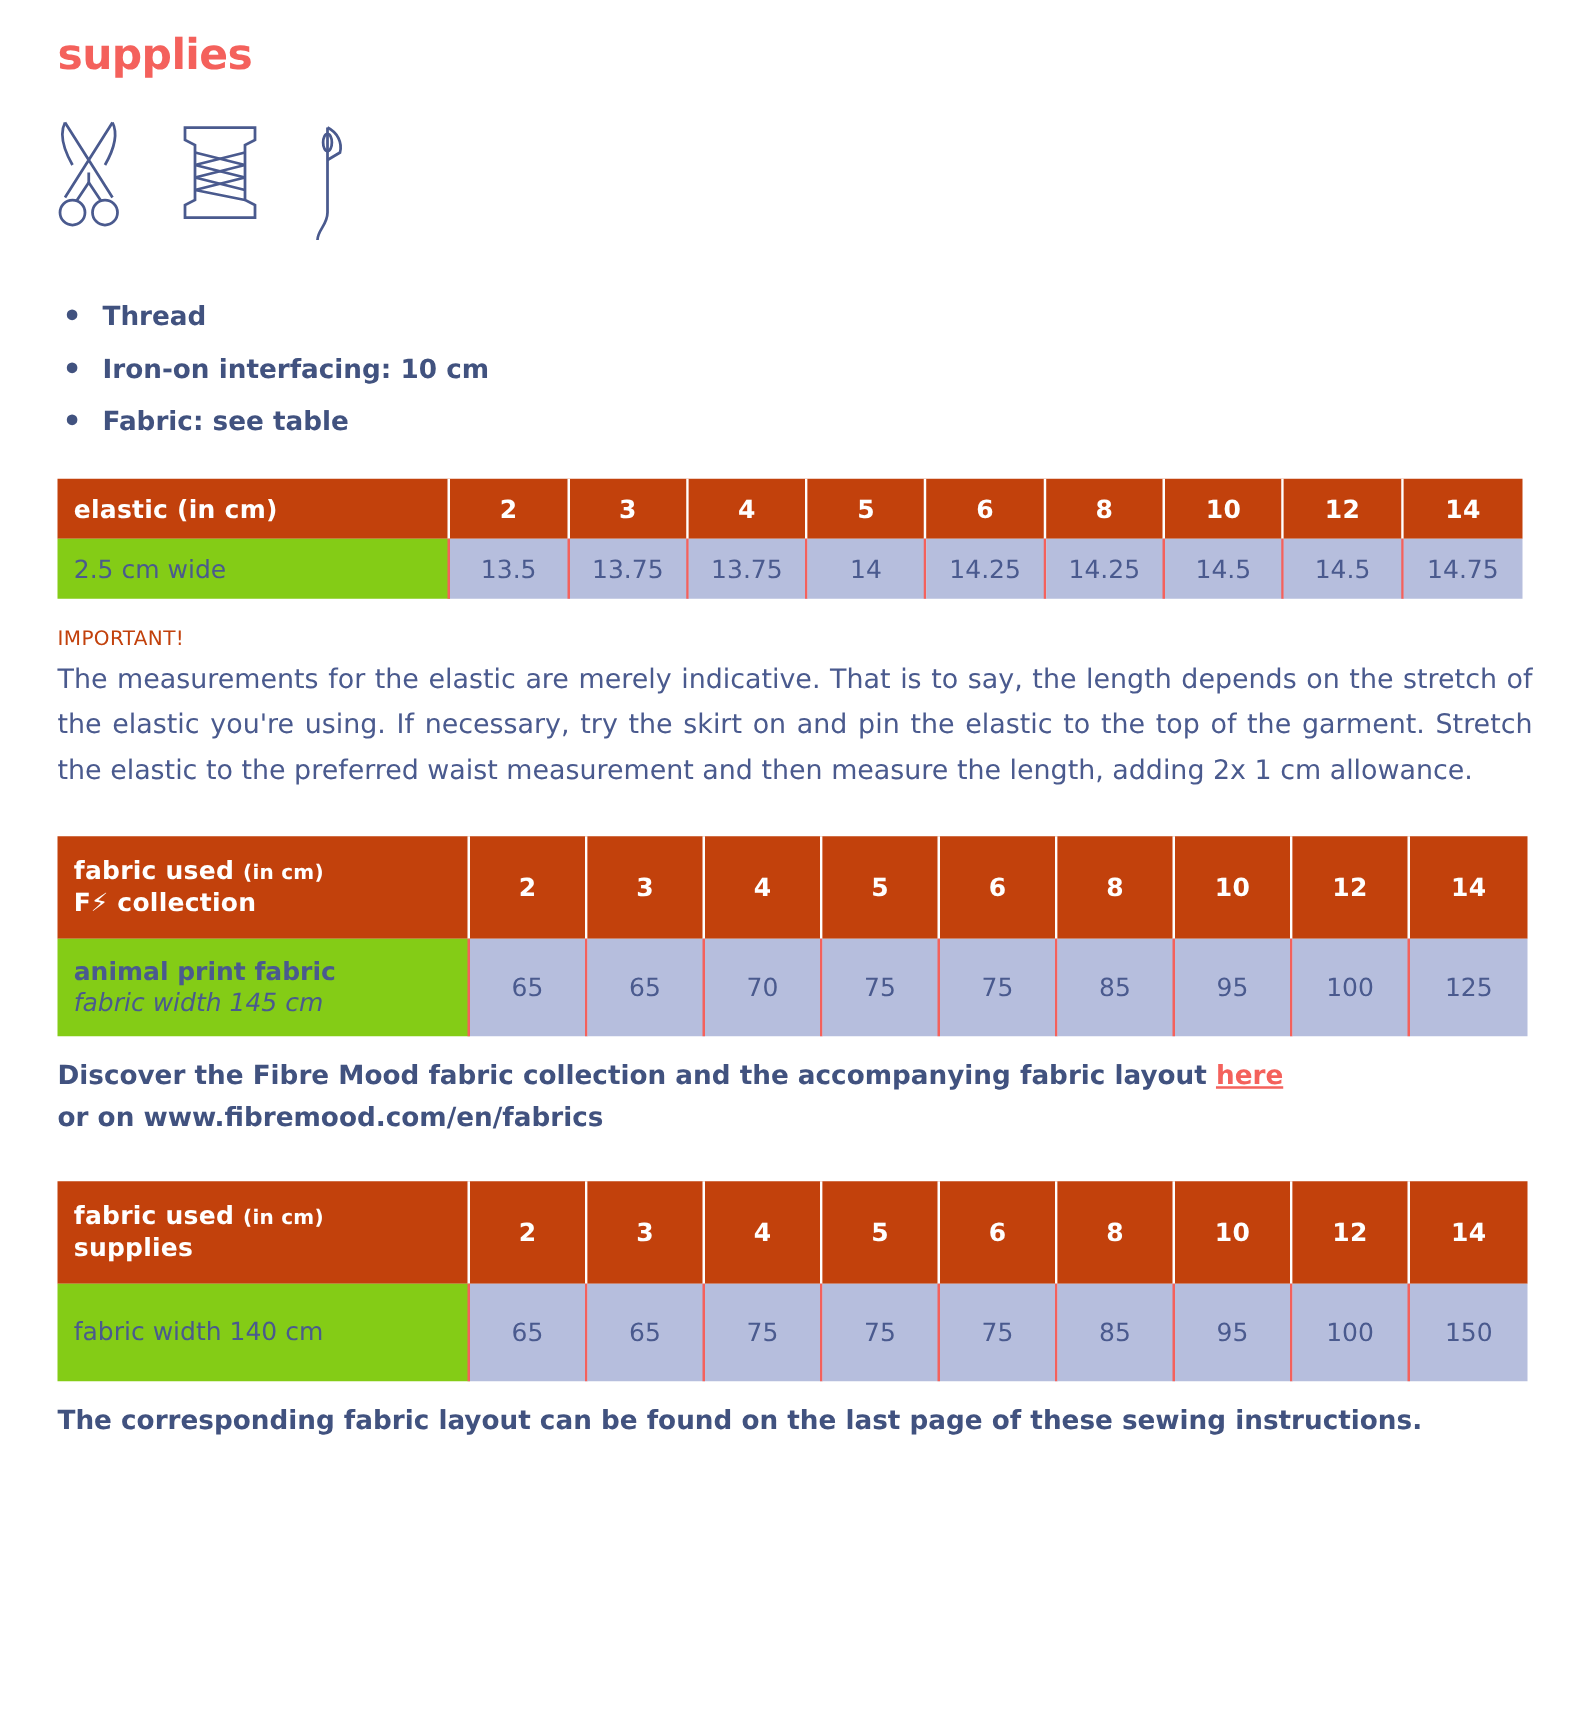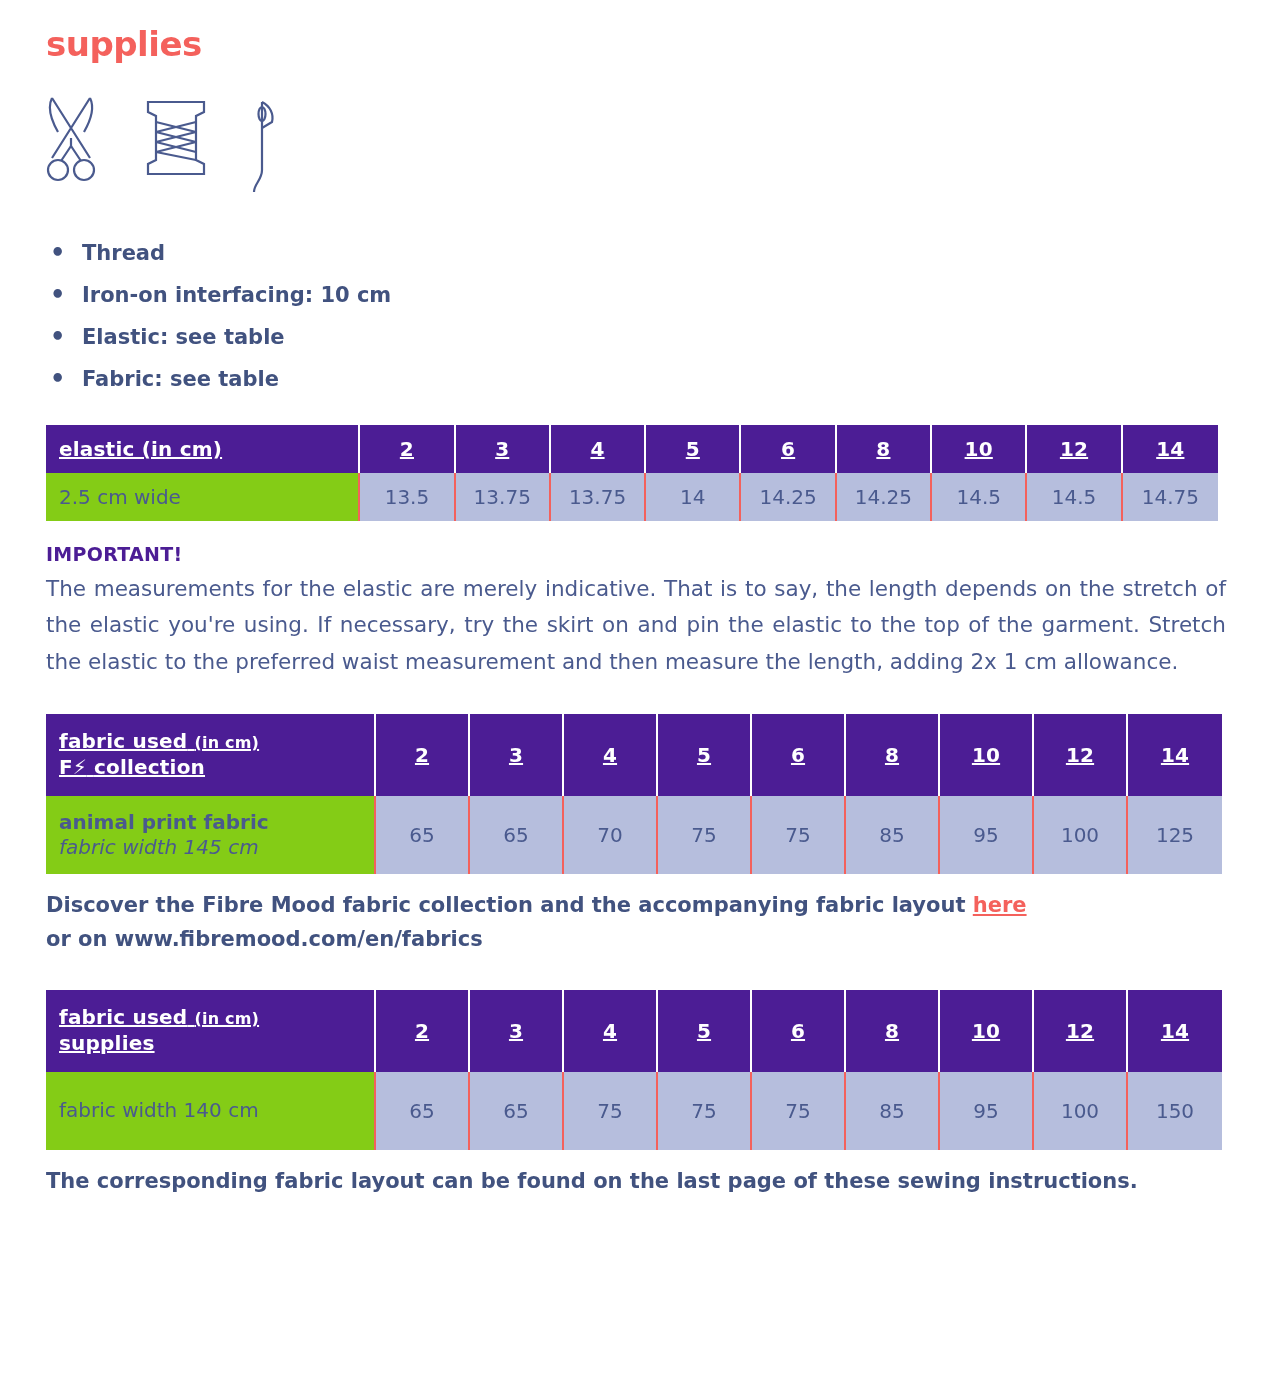--- a/index.html
+++ b/index.html
@@ -61,30 +61,29 @@
     width: 1172px;
     table-layout: fixed;
   }
   .tbl-wrap { margin-top: 34px; }
 
   th.head-label, td.row-label {
     text-align: left;
     padding-left: 13px;
   }
   th {
-    background: #4c1d95;
+    background: #c2410c;
     color: #ffffff;
     font-size: 20px;
     font-weight: bold;
     height: 46px;
     border-right: 2px solid #ffffff;
     text-align: center;
     vertical-align: middle;
     letter-spacing: 0.2px;
-    text-decoration: underline;
   }
   th:last-child { border-right: none; }
   td {
     background: #b6bedd;
     color: #4a5a8e;
     font-size: 20px;
     height: 46px;
     text-align: center;
     vertical-align: middle;
     border-right: 2px solid #f4615c;
@@ -117,23 +116,23 @@
     line-height: 1.25;
     padding-top: 4px;
     padding-bottom: 4px;
   }
   .fabric-table td.row-label .l1 { font-weight: bold; font-size: 20px; display:block;}
   .fabric-table td.row-label .l2 { font-weight: normal; font-size: 20px; display:block;font-style:italic;}
   .tall td { height: 70px; }
   .tall th { height: 70px; }
 
   .important {
-    color: #4c1d95;
-    font-weight: bold;
-    font-size: 19px;
+    color: #c2410c;
+    font-weight: normal;
+    font-size: 16px;
     margin: 22px 0 6px 0;
     letter-spacing: 0.3px;
   }
   .body-text {
     font-size: 21.5px;
     line-height: 1.68;
     color: #4a5a8e;
     margin: 0;
     width: 1180px;
     text-align: justify;
@@ -187,21 +186,20 @@
         <path d="M20 4 L20 72 C20 82 12 86 12 94"></path>
         <path d="M20 4 C28 8 32 16 30 24 L20 30"></path>
         <ellipse cx="20" cy="16" rx="3.5" ry="7"></ellipse>
       </g>
     </svg>
   </div>
 
   <ul class="supply-list">
     <li>Thread</li>
     <li>Iron-on interfacing: 10 cm</li>
-    <li>Elastic: see table</li>
     <li>Fabric: see table</li>
   </ul>
 
   <div class="tbl-wrap">
     <table id="elastic-table">
       <colgroup>
         <col class="labelcol">
         <col class="numcol">
           <col class="numcol">
           <col class="numcol">

